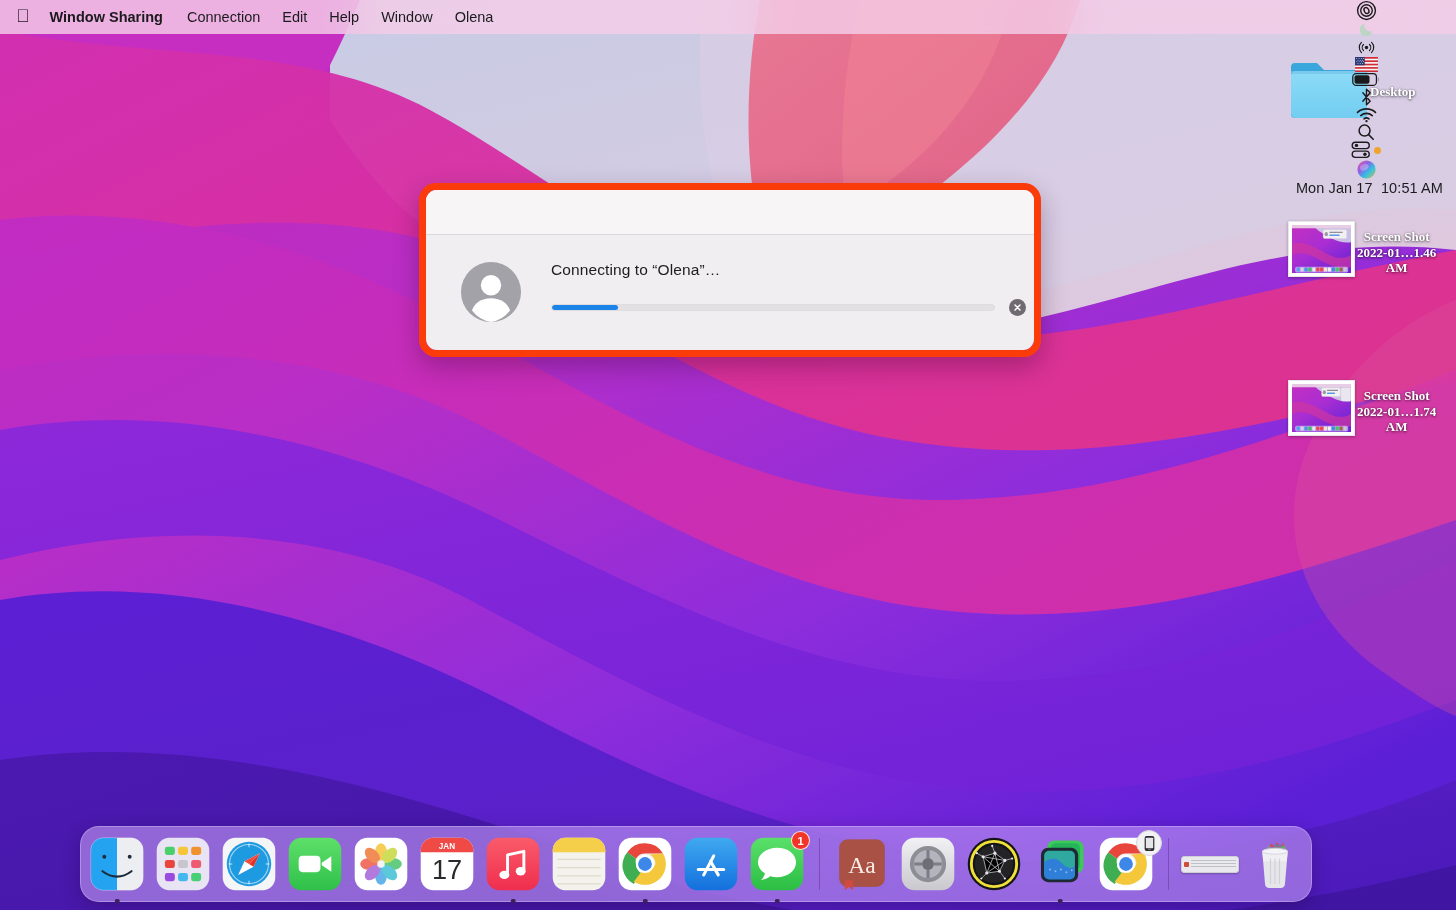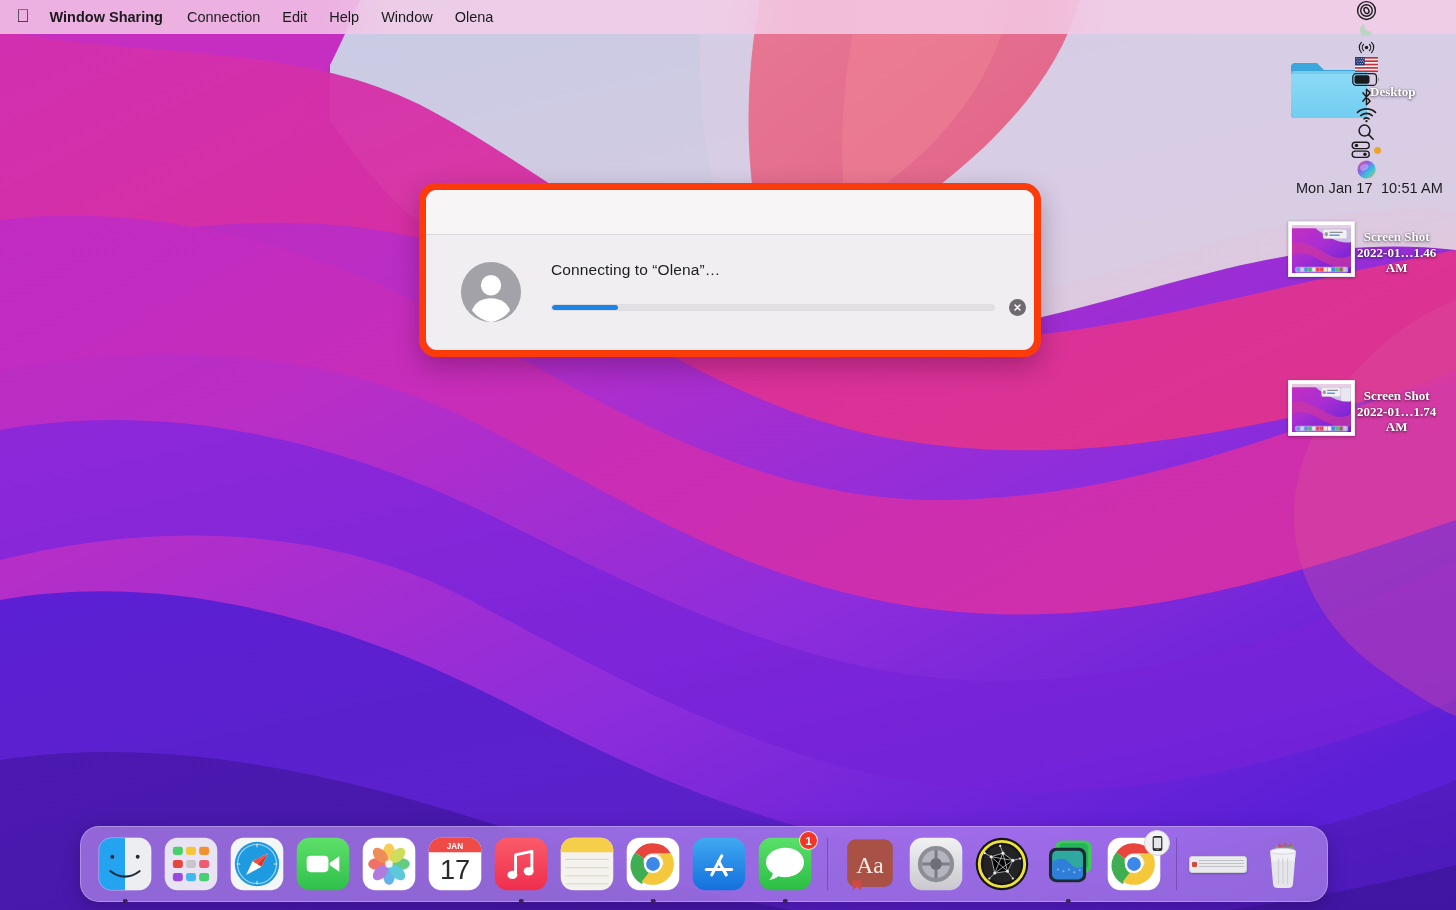--- a/index.html
+++ b/index.html
@@ -111,21 +111,21 @@
     display: flex; align-items: center; justify-content: center;
     cursor: default;
   }
   .cancel-btn svg { display: block; }
 
   
   #dock {
     position: absolute; left: 80px; bottom: 8px;
     height: 76px;
     display: flex; align-items: center;
-    padding: 0 11px;
+    padding: 0 3px;
     background: rgba(206, 168, 250, 0.55);
     border: 1px solid rgba(255,255,255,0.28);
     border-radius: 19px;
     backdrop-filter: blur(26px);
     box-shadow: 0 5px 18px rgba(30,0,50,0.28);
     z-index: 50;
   }
   .dock-item {
     position: relative; width: 62px; height: 62px; margin: 0 2px;
     display: flex; align-items: center; justify-content: center;

